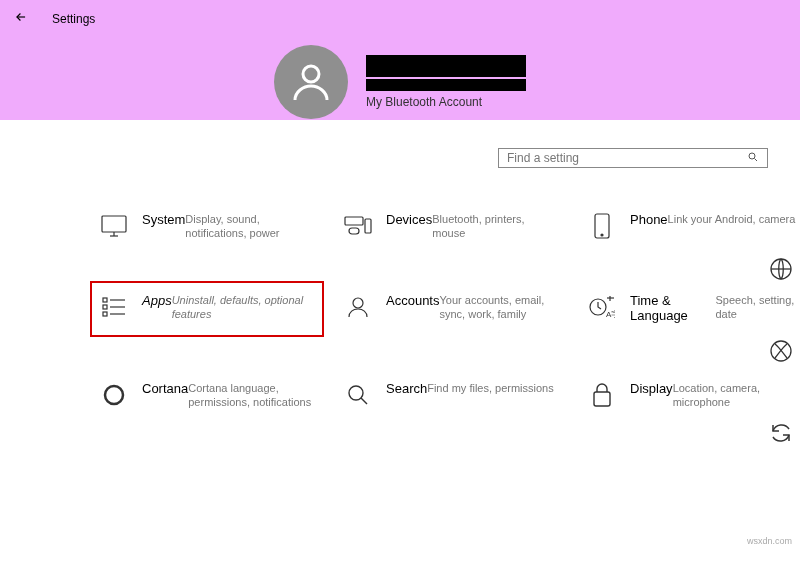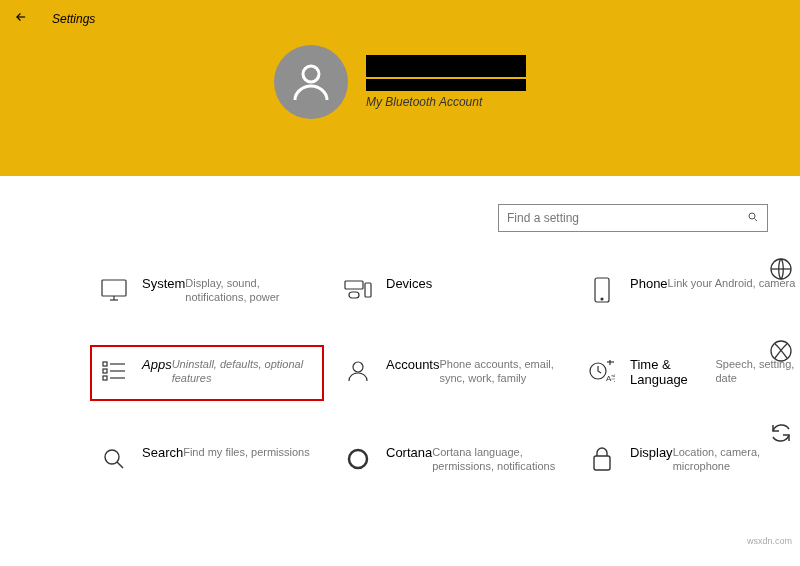--- a/index.html
+++ b/index.html
@@ -6,24 +6,23 @@
   body {
     font-family: "Segoe UI", Arial, sans-serif;
     width: 800px;
     height: 566px;
     background: #fff;
     color: #000;
     overflow: hidden;
     position: relative;
   }
   .header {
-    background: #eab308;
-    height: 176px;
+    background: #f0abfc;
+    height: 120px;
     width: 100%;
-    font-style: italic;
   }
   .titlebar {
     display: flex;
     align-items: center;
     padding: 6px 10px;
     gap: 20px;
   }
   .back-btn {
     font-size: 16px;
     line-height: 1;
@@ -53,21 +52,21 @@
   .redact1 { width: 160px; height: 22px; background: #000; }
   .redact2 { width: 160px; height: 12px; background: #000; }
   .account-label { font-size: 12px; color: #333; margin-top: 2px; }
   .search-wrap {
     display: flex;
     justify-content: flex-end;
     padding: 28px 32px 0 0;
   }
   .search {
     width: 270px;
-    height: 28px;
+    height: 20px;
     border: 1px solid #888;
     display: flex;
     align-items: center;
     padding: 0 8px;
   }
   .search input {
     flex: 1;
     border: none;
     outline: none;
     font-size: 12px;
@@ -191,20 +190,21 @@
   <div class="tile">
     <div class="tile-icon">
       <svg width="28" height="20" viewBox="0 0 28 20" fill="none" stroke="#333" stroke-width="1.2">
           <rect x="1" y="1" width="18" height="8" rx="1"></rect>
           <rect x="21" y="3" width="6" height="14" rx="1"></rect>
           <rect x="5" y="12" width="10" height="6" rx="3"></rect>
         </svg>
     </div>
     <div class="tile-text">
       <div class="tile-title">Devices</div>
+      <div class="tile-desc">Bluetooth, printers, mouse</div>
     </div>
   </div>
 
   <div class="tile">
     <div class="tile-icon">
       <svg width="16" height="26" viewBox="0 0 16 26" fill="none" stroke="#333" stroke-width="1.2">
           <rect x="1" y="1" width="14" height="24" rx="2"></rect>
           <circle cx="8" cy="22" r="1" fill="#333"></circle>
         </svg>
     </div>
@@ -233,21 +233,21 @@
 
   <div class="tile">
     <div class="tile-icon">
       <svg width="24" height="24" viewBox="0 0 24 24" fill="none" stroke="#333" stroke-width="1.2">
           <circle cx="12" cy="8" r="5"></circle>
           <path d="M3 22c0-5 4-8 9-8s9 3 9 8"></path>
         </svg>
     </div>
     <div class="tile-text">
       <div class="tile-title">Accounts</div>
-      <div class="tile-desc">Phone accounts, email, sync, work, family</div>
+      <div class="tile-desc">Your accounts, email, sync, work, family</div>
     </div>
   </div>
 
   <div class="tile">
     <div class="tile-icon">
       <svg width="26" height="24" viewBox="0 0 26 24" fill="none" stroke="#333" stroke-width="1.2">
           <circle cx="9" cy="12" r="8"></circle>
           <path d="M9 7v5l3 2"></path>
           <path d="M18 3h7"></path>
           <path d="M21 1v5"></path>
@@ -255,40 +255,40 @@
         </svg>
     </div>
     <div class="tile-text">
       <div class="tile-title">Time &amp; Language</div>
       <div class="tile-desc">Speech, setting, date</div>
     </div>
   </div>
 
   <div class="tile">
     <div class="tile-icon">
+      <svg width="24" height="24" viewBox="0 0 24 24" fill="none" stroke="#333" stroke-width="2.5">
+          <circle cx="12" cy="12" r="9"></circle>
+        </svg>
+    </div>
+    <div class="tile-text">
+      <div class="tile-title">Cortana</div>
+      <div class="tile-desc">Cortana language, permissions, notifications</div>
+    </div>
+  </div>
+
+  <div class="tile">
+    <div class="tile-icon">
       <svg width="24" height="24" viewBox="0 0 24 24" fill="none" stroke="#333" stroke-width="1.4">
           <circle cx="10" cy="10" r="7"></circle>
           <path d="M21 21l-6-6"></path>
         </svg>
     </div>
     <div class="tile-text">
       <div class="tile-title">Search</div>
       <div class="tile-desc">Find my files, permissions</div>
-    </div>
-  </div>
-
-  <div class="tile">
-    <div class="tile-icon">
-      <svg width="24" height="24" viewBox="0 0 24 24" fill="none" stroke="#333" stroke-width="2.5">
-          <circle cx="12" cy="12" r="9"></circle>
-        </svg>
-    </div>
-    <div class="tile-text">
-      <div class="tile-title">Cortana</div>
-      <div class="tile-desc">Cortana language, permissions, notifications</div>
     </div>
   </div>
 
   <div class="tile">
     <div class="tile-icon">
       <svg width="20" height="26" viewBox="0 0 20 26" fill="none" stroke="#333" stroke-width="1.4">
           <rect x="2" y="10" width="16" height="14" rx="2"></rect>
           <path d="M5 10V7a5 5 0 0 1 10 0v3"></path>
         </svg>
     </div>

